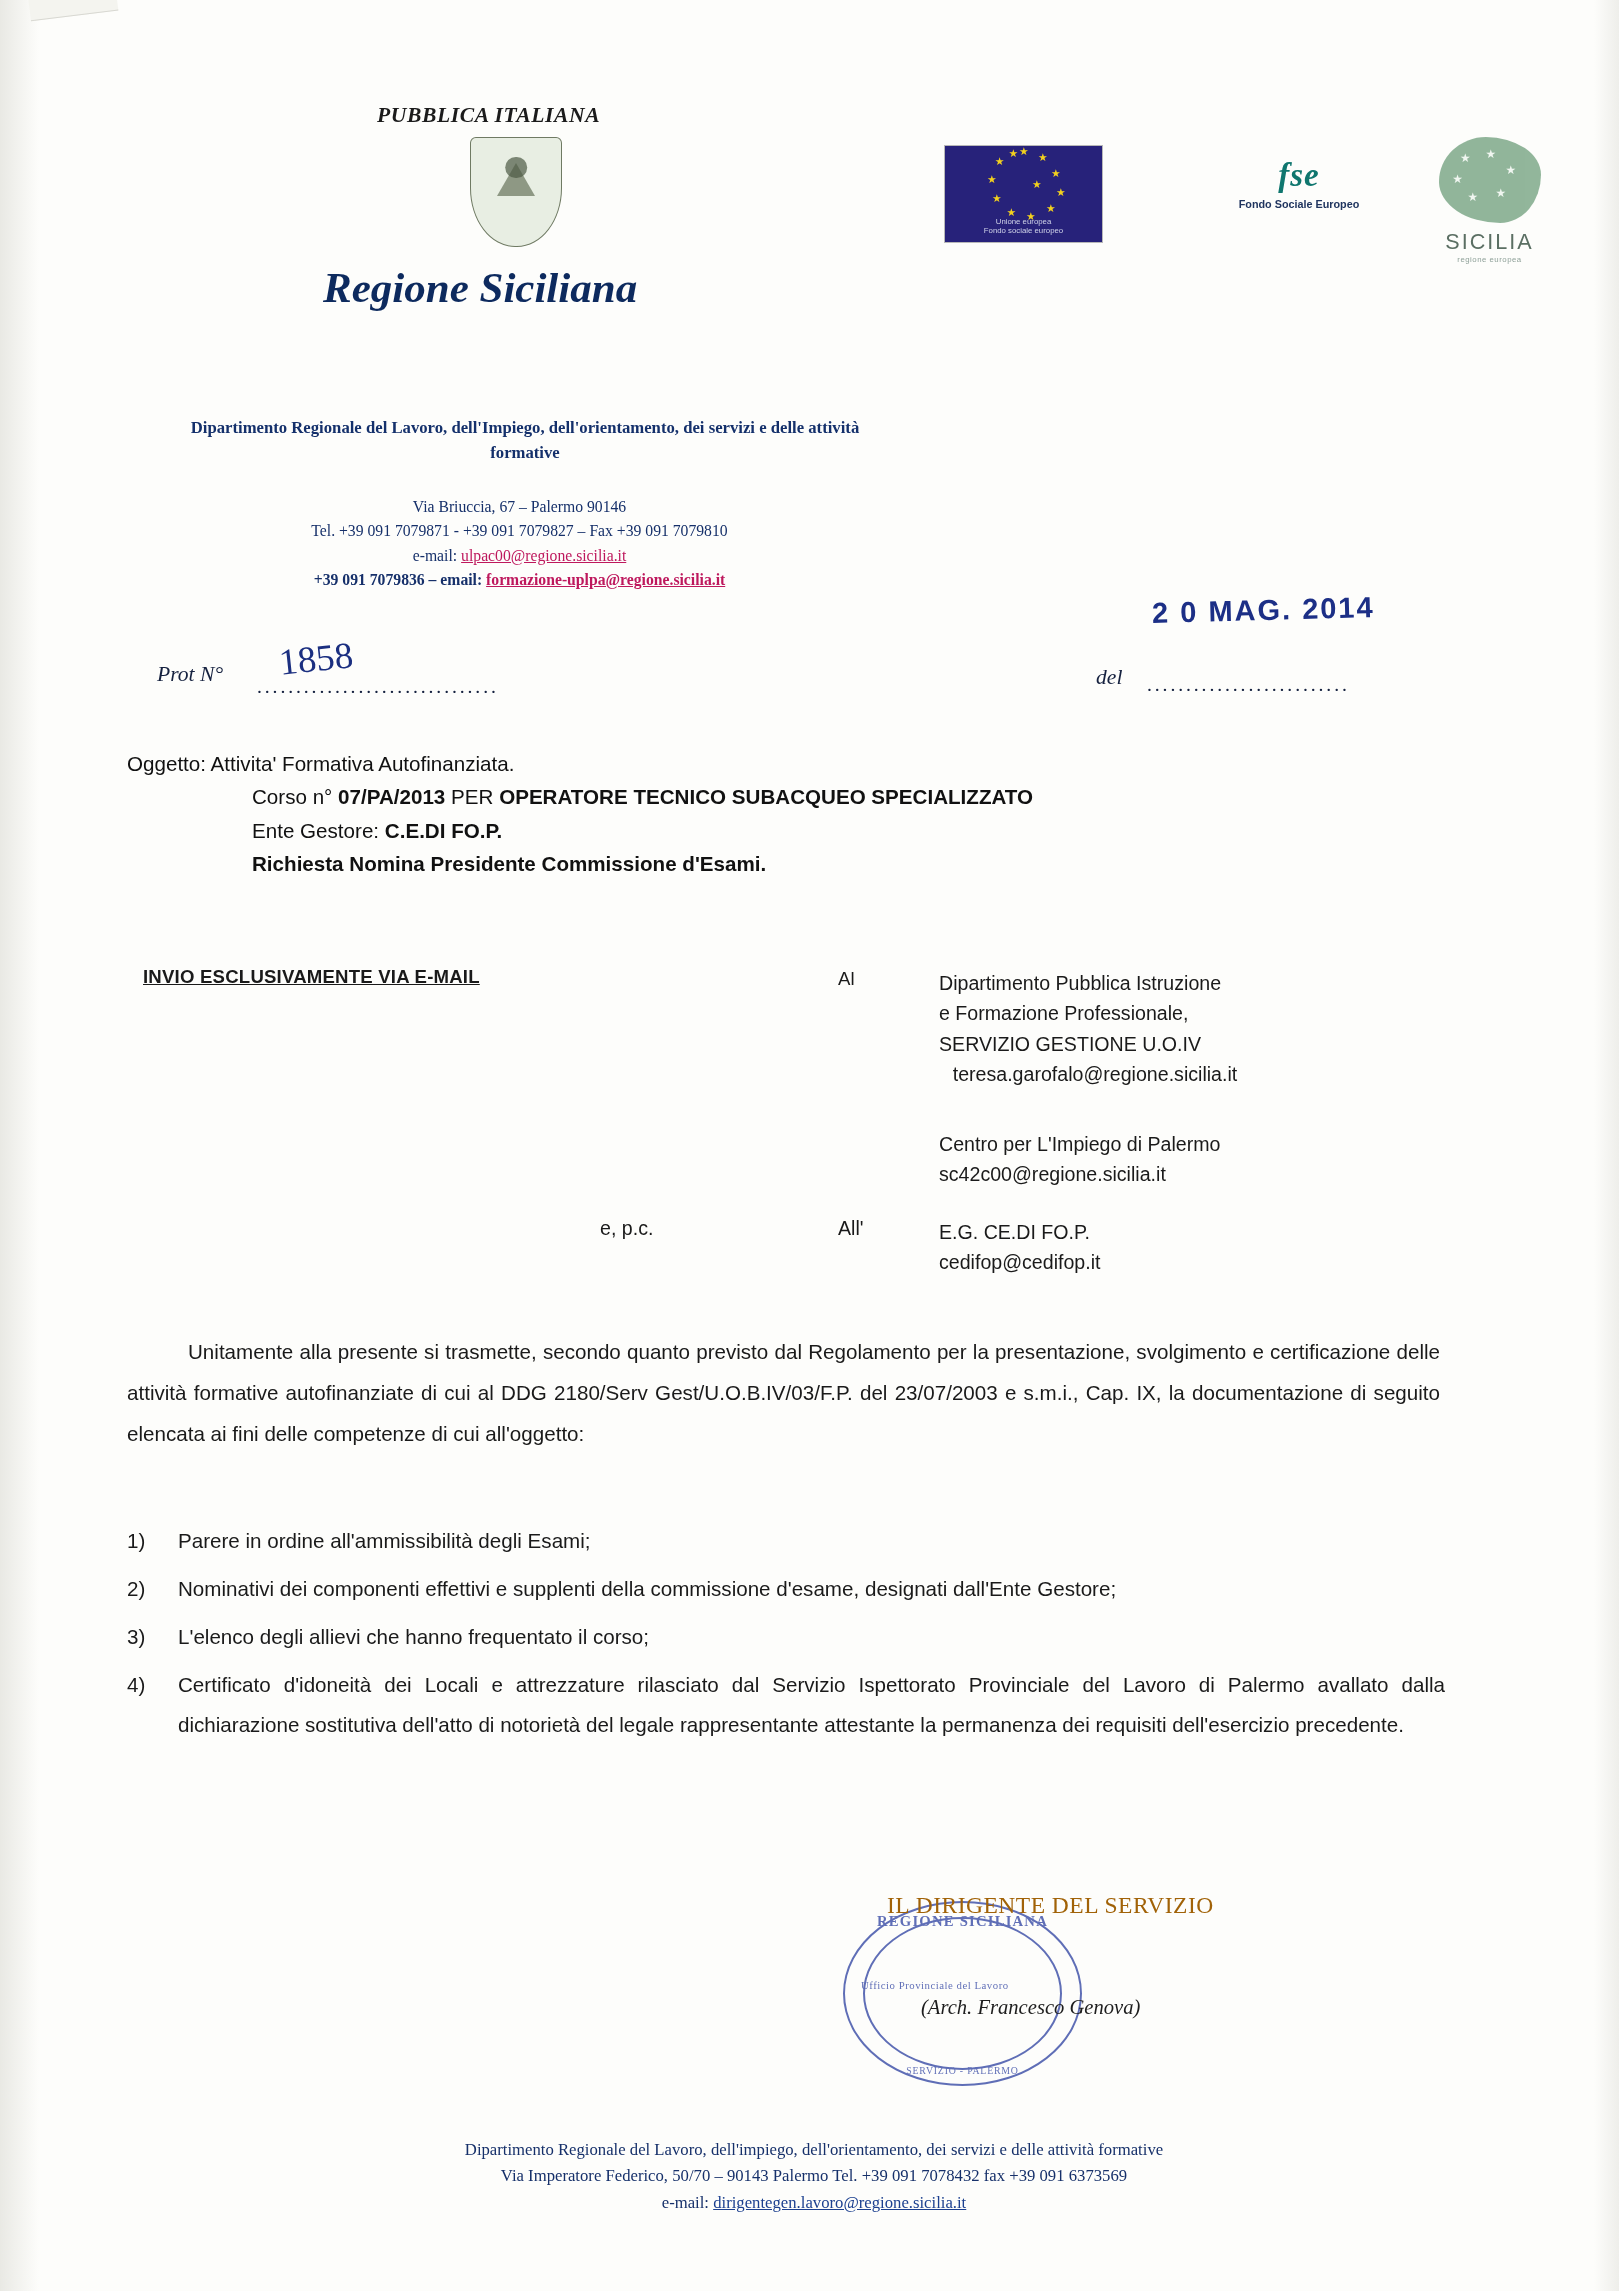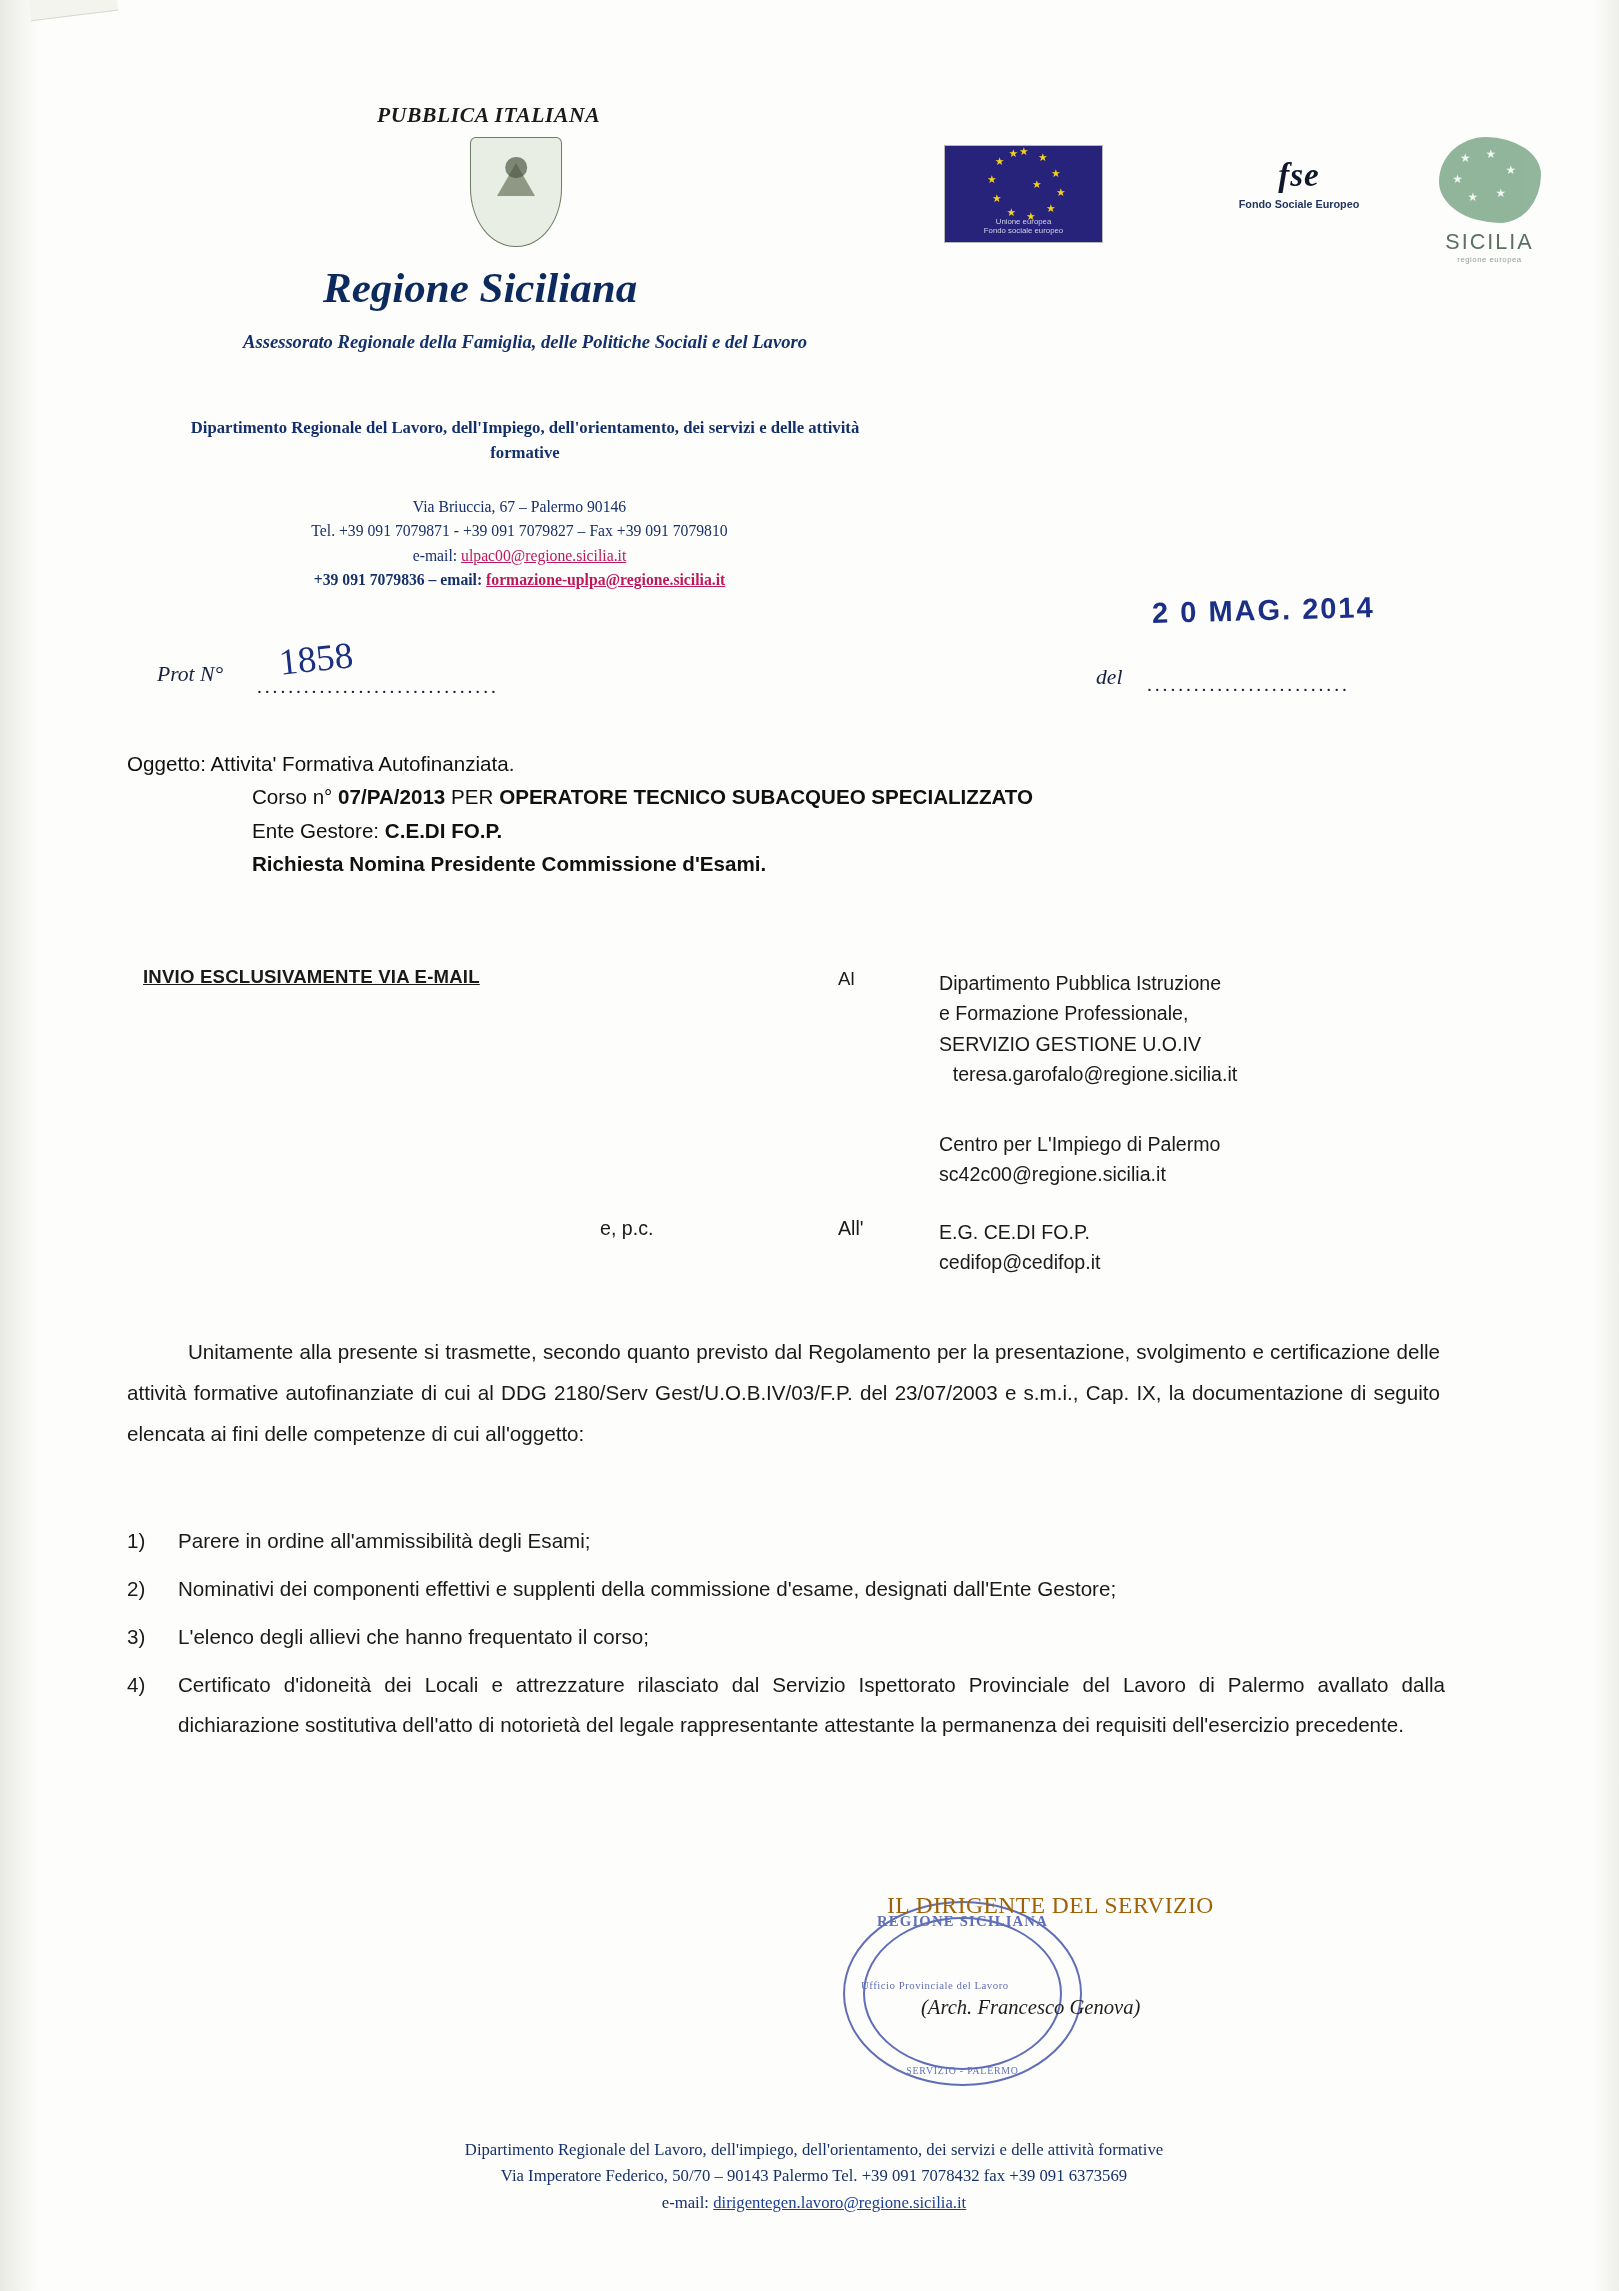--- a/index.html
+++ b/index.html
@@ -190,21 +190,21 @@
     left: 1206px;
     top: 157px;
     width: 186px;
     text-align: center;
   }
   .fse-logo .mark {
     font-family: "Liberation Serif", serif;
     font-style: italic;
     font-weight: bold;
     font-size: 33px;
-    color: #0f172a;
+    color: #0f766e;
     letter-spacing: 1px;
   }
   .fse-logo .cap {
     margin-top: 3.9px;
     font-size: 10.8px;
     font-weight: bold;
     color: #20355f;
   }
   .sicilia-logo {
     position: absolute;
@@ -498,21 +498,20 @@
 
   <div class="hdr-pubblica">PUBBLICA ITALIANA</div>
 
   <div class="crest">
     <div class="shield"></div>
     <div class="tri"></div>
     <div class="head"></div>
   </div>
 
   <div class="title-regione">Regione Siciliana</div>
-  <div class="subtitle-1">Assessorato Regionale della Famiglia, delle Politiche Sociali e  del Lavoro</div>
   <div class="subtitle-2">Dipartimento Regionale del Lavoro, dell'Impiego, dell'orientamento, dei servizi e delle attività formative</div>
 
   <div class="address-block">
     <div>Via Briuccia, 67 – Palermo 90146</div>
     <div>Tel. +39 091 7079871 - +39 091 7079827 – Fax +39 091 7079810</div>
     <div>
       <span>e-mail: </span><span class="mail-link">ulpac00@regione.sicilia.it</span>
     </div>
     <div class="bold-line">
       <span>+39 091 7079836 – email: </span><span class="mail-link">formazione-uplpa@regione.sicilia.it</span>

